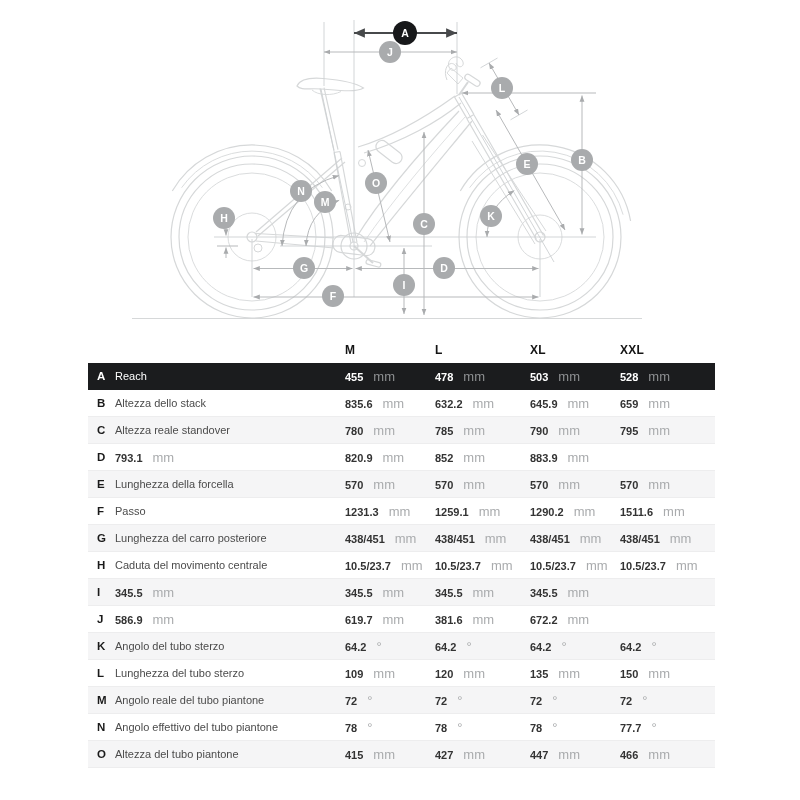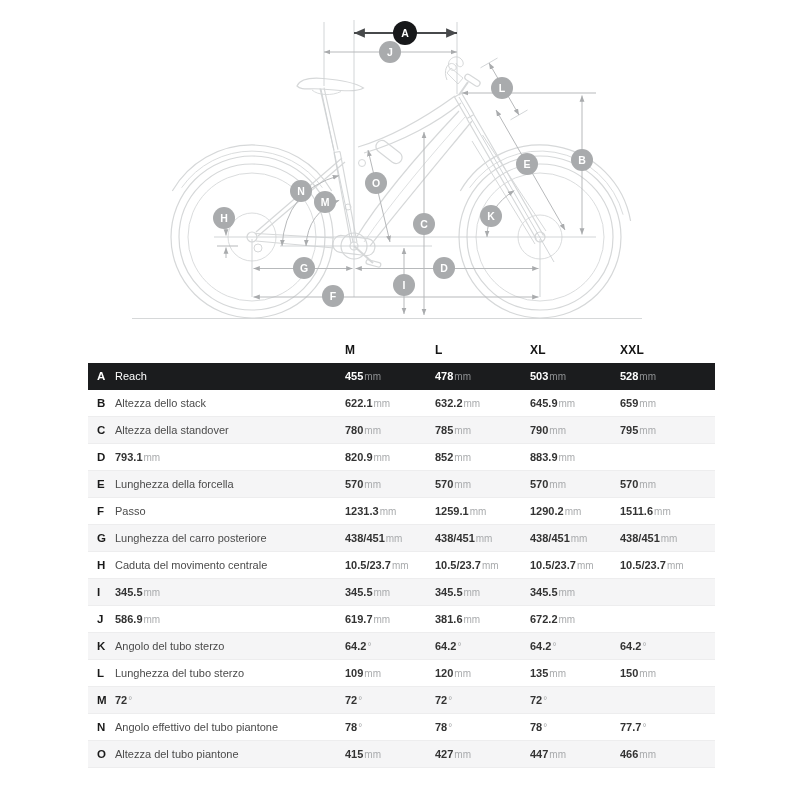--- a/index.html
+++ b/index.html
@@ -18,21 +18,21 @@
     padding-left:9px;align-items:center;box-sizing:border-box;
   }
   .ghead{height:27px;}
   .c-size{font-weight:bold;font-size:12px;color:#141414;letter-spacing:.2px;}
   .grow{height:27px;font-size:11px;border-bottom:1px solid #ededee;background:#ffffff;}
   .grow.alt{background:#f5f5f6;}
   .grow.dark{background:#1b1c1e;border-bottom:1px solid #1b1c1e;}
   .cell-letter{font-weight:bold;font-size:11.5px;color:#1a1a1a;}
   .cell-name{color:#4b4b4b;}
   .c-val .v{font-weight:bold;color:#333333;}
-  .c-val .u{color:#a9abad;margin-left:1px;font-size:10px;}
+  .c-val .u{color:#a9abad;margin-left:10px;font-size:13px;}
   .grow.dark .cell-letter,.grow.dark .cell-name,.grow.dark .c-val .v{color:#ffffff;}
   .grow.dark .c-val .u{color:#8e9092;}
 </style>
 </head>
 <body>
 
 <div class="diagram-wrap">
 <svg width="800" height="335" viewBox="0 0 800 335">
   <defs>
     <marker id="ar" viewBox="0 0 10 10" refX="9" refY="5" markerWidth="7" markerHeight="7" orient="auto-start-reverse">
@@ -222,28 +222,28 @@
     <div class="cell-letter">A</div>
     <div class="cell-name">Reach</div>
     <div class="c-val"><span class="v">455</span><span class="u">mm</span></div>
     <div class="c-val"><span class="v">478</span><span class="u">mm</span></div>
     <div class="c-val"><span class="v">503</span><span class="u">mm</span></div>
     <div class="c-val"><span class="v">528</span><span class="u">mm</span></div>
   </div>
       <div class="grow">
     <div class="cell-letter">B</div>
     <div class="cell-name">Altezza dello stack</div>
-    <div class="c-val"><span class="v">622.1</span><span class="u">mm</span></div>
+    <div class="c-val"><span class="v">835.6</span><span class="u">mm</span></div>
     <div class="c-val"><span class="v">632.2</span><span class="u">mm</span></div>
     <div class="c-val"><span class="v">645.9</span><span class="u">mm</span></div>
     <div class="c-val"><span class="v">659</span><span class="u">mm</span></div>
   </div>
       <div class="grow alt">
     <div class="cell-letter">C</div>
-    <div class="cell-name">Altezza della standover</div>
+    <div class="cell-name">Altezza reale standover</div>
     <div class="c-val"><span class="v">780</span><span class="u">mm</span></div>
     <div class="c-val"><span class="v">785</span><span class="u">mm</span></div>
     <div class="c-val"><span class="v">790</span><span class="u">mm</span></div>
     <div class="c-val"><span class="v">795</span><span class="u">mm</span></div>
   </div>
       <div class="grow">
     <div class="cell-letter">D</div>
     <div class="c-val"><span class="v">793.1</span><span class="u">mm</span></div>
     <div class="c-val"><span class="v">820.9</span><span class="u">mm</span></div>
     <div class="c-val"><span class="v">852</span><span class="u">mm</span></div>
@@ -306,20 +306,21 @@
       <div class="grow">
     <div class="cell-letter">L</div>
     <div class="cell-name">Lunghezza del tubo sterzo</div>
     <div class="c-val"><span class="v">109</span><span class="u">mm</span></div>
     <div class="c-val"><span class="v">120</span><span class="u">mm</span></div>
     <div class="c-val"><span class="v">135</span><span class="u">mm</span></div>
     <div class="c-val"><span class="v">150</span><span class="u">mm</span></div>
   </div>
       <div class="grow alt">
     <div class="cell-letter">M</div>
+    <div class="cell-name">Angolo reale del tubo piantone</div>
     <div class="c-val"><span class="v">72</span><span class="u">°</span></div>
     <div class="c-val"><span class="v">72</span><span class="u">°</span></div>
     <div class="c-val"><span class="v">72</span><span class="u">°</span></div>
     <div class="c-val"><span class="v">72</span><span class="u">°</span></div>
   </div>
       <div class="grow">
     <div class="cell-letter">N</div>
     <div class="cell-name">Angolo effettivo del tubo piantone</div>
     <div class="c-val"><span class="v">78</span><span class="u">°</span></div>
     <div class="c-val"><span class="v">78</span><span class="u">°</span></div>

